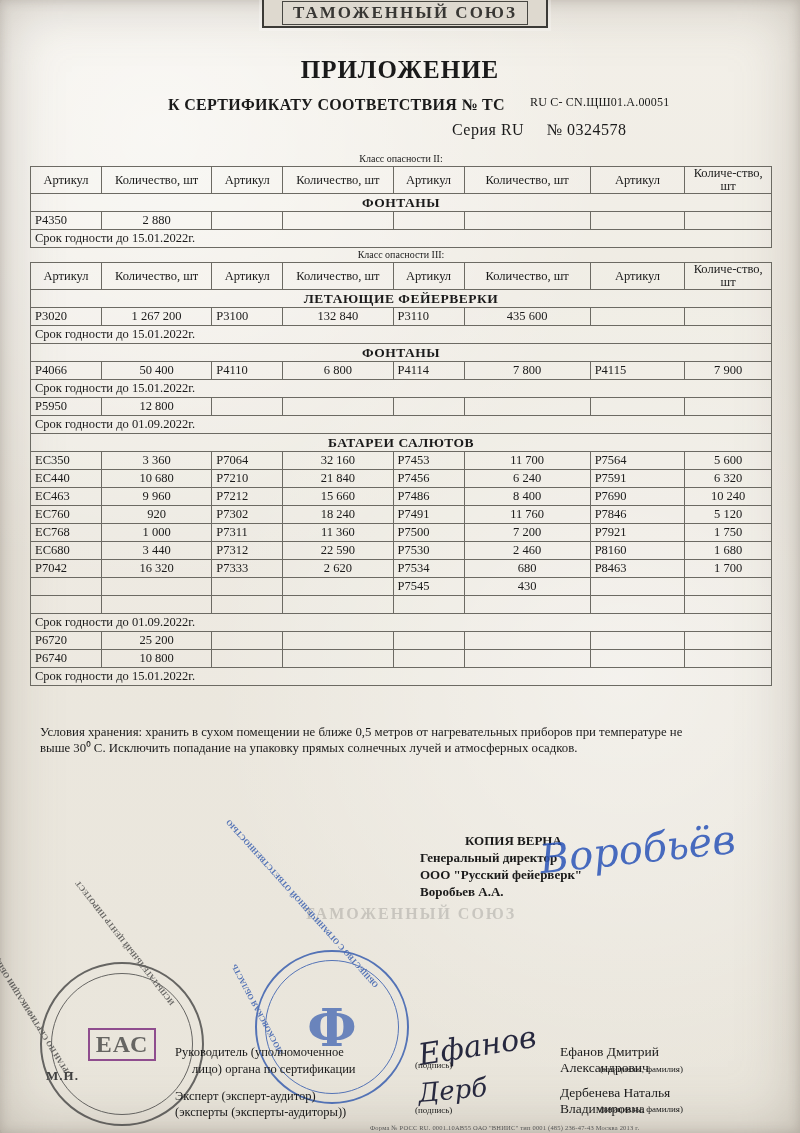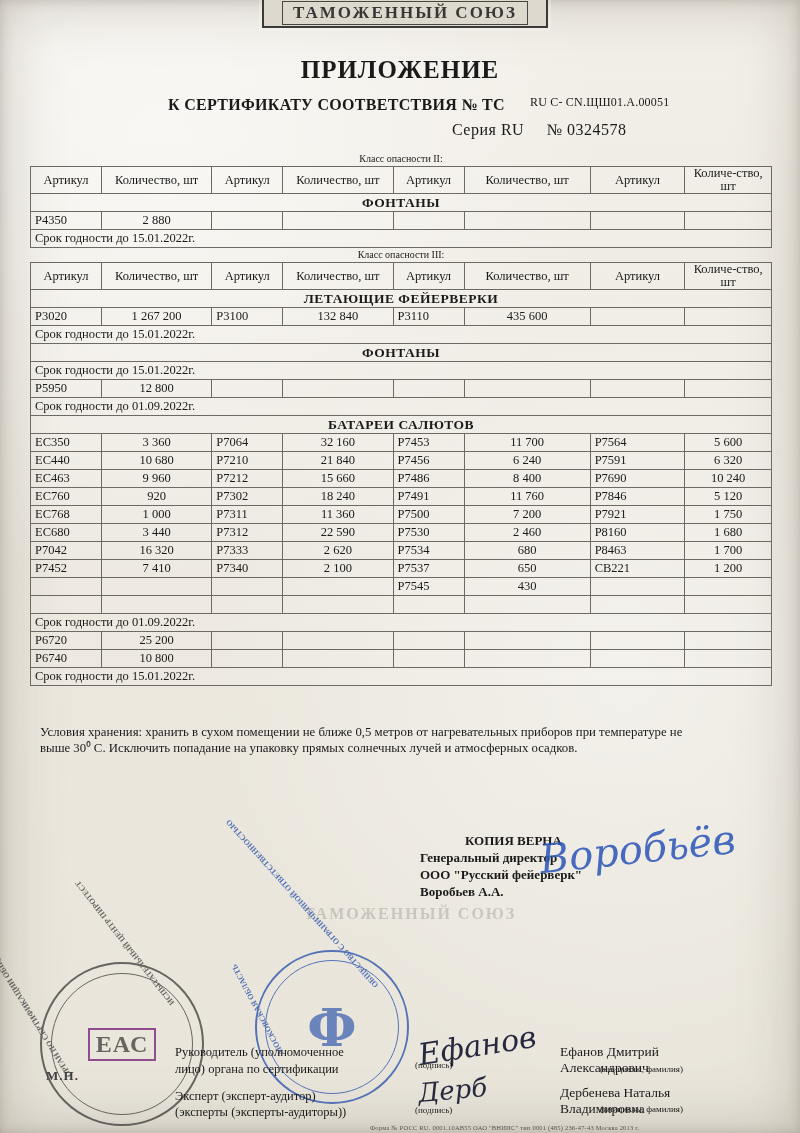--- a/index.html
+++ b/index.html
@@ -102,21 +102,21 @@
   .sig-scribble{
     position:absolute;left:540px;top:830px;width:120px;height:55px;color:#2a54b8;
     font-family:"DejaVu Serif", serif;font-size:40px;font-style:italic;
     transform:rotate(-6deg);opacity:.85;
   }
 
   
   .bottom-left{
     position:absolute;left:175px;top:1044px;font-size:12.5px;line-height:17px;
   }
-  .bottom-left .l2{margin-left:0px;}
+  .bottom-left .l2{margin-left:17px;}
   .bottom-exp{
     position:absolute;left:175px;top:1088px;font-size:12.5px;line-height:16px;
   }
   .podpis1{position:absolute;left:415px;top:1060px;font-size:9px;}
   .podpis2{position:absolute;left:415px;top:1105px;font-size:9px;}
   .name1{position:absolute;left:560px;top:1044px;font-size:13.5px;}
   .name2{position:absolute;left:560px;top:1085px;font-size:13.5px;}
   .ini1{position:absolute;left:600px;top:1064px;font-size:9px;}
   .ini2{position:absolute;left:600px;top:1104px;font-size:9px;}
   .footer-tiny{
@@ -262,20 +262,30 @@
         <td class="art"></td>
         <td class="num"></td>
       </tr>
       <tr class="srok">
         <td colspan="8">Срок годности до 15.01.2022г.</td>
       </tr>
 
       <tr class="sect">
         <td colspan="8">ФОНТАНЫ</td>
       </tr>
+      <tr>
+        <td class="art">P4066</td>
+        <td class="num">50 400</td>
+        <td class="art">P4110</td>
+        <td class="num">6 800</td>
+        <td class="art">P4114</td>
+        <td class="num">7 800</td>
+        <td class="art">P4115</td>
+        <td class="num">7 900</td>
+      </tr>
       <tr class="srok">
         <td colspan="8">Срок годности до 15.01.2022г.</td>
       </tr>
 
       <tr>
         <td class="art">P5950</td>
         <td class="num">12 800</td>
         <td class="art"></td>
         <td class="num"></td>
         <td class="art"></td>
@@ -355,30 +365,20 @@
         <td class="art">P7042</td>
         <td class="num">16 320</td>
         <td class="art">P7333</td>
         <td class="num">2 620</td>
         <td class="art">P7534</td>
         <td class="num">680</td>
         <td class="art">P8463</td>
         <td class="num">1 700</td>
       </tr>
       <tr>
-        <td class="art">P7452</td>
-        <td class="num">7 410</td>
-        <td class="art">P7340</td>
-        <td class="num">2 100</td>
-        <td class="art">P7537</td>
-        <td class="num">650</td>
-        <td class="art">CB221</td>
-        <td class="num">1 200</td>
-      </tr>
-      <tr>
         <td class="art"></td>
         <td class="num"></td>
         <td class="art"></td>
         <td class="num"></td>
         <td class="art">P7545</td>
         <td class="num">430</td>
         <td class="art"></td>
         <td class="num"></td>
       </tr>
       <tr>

